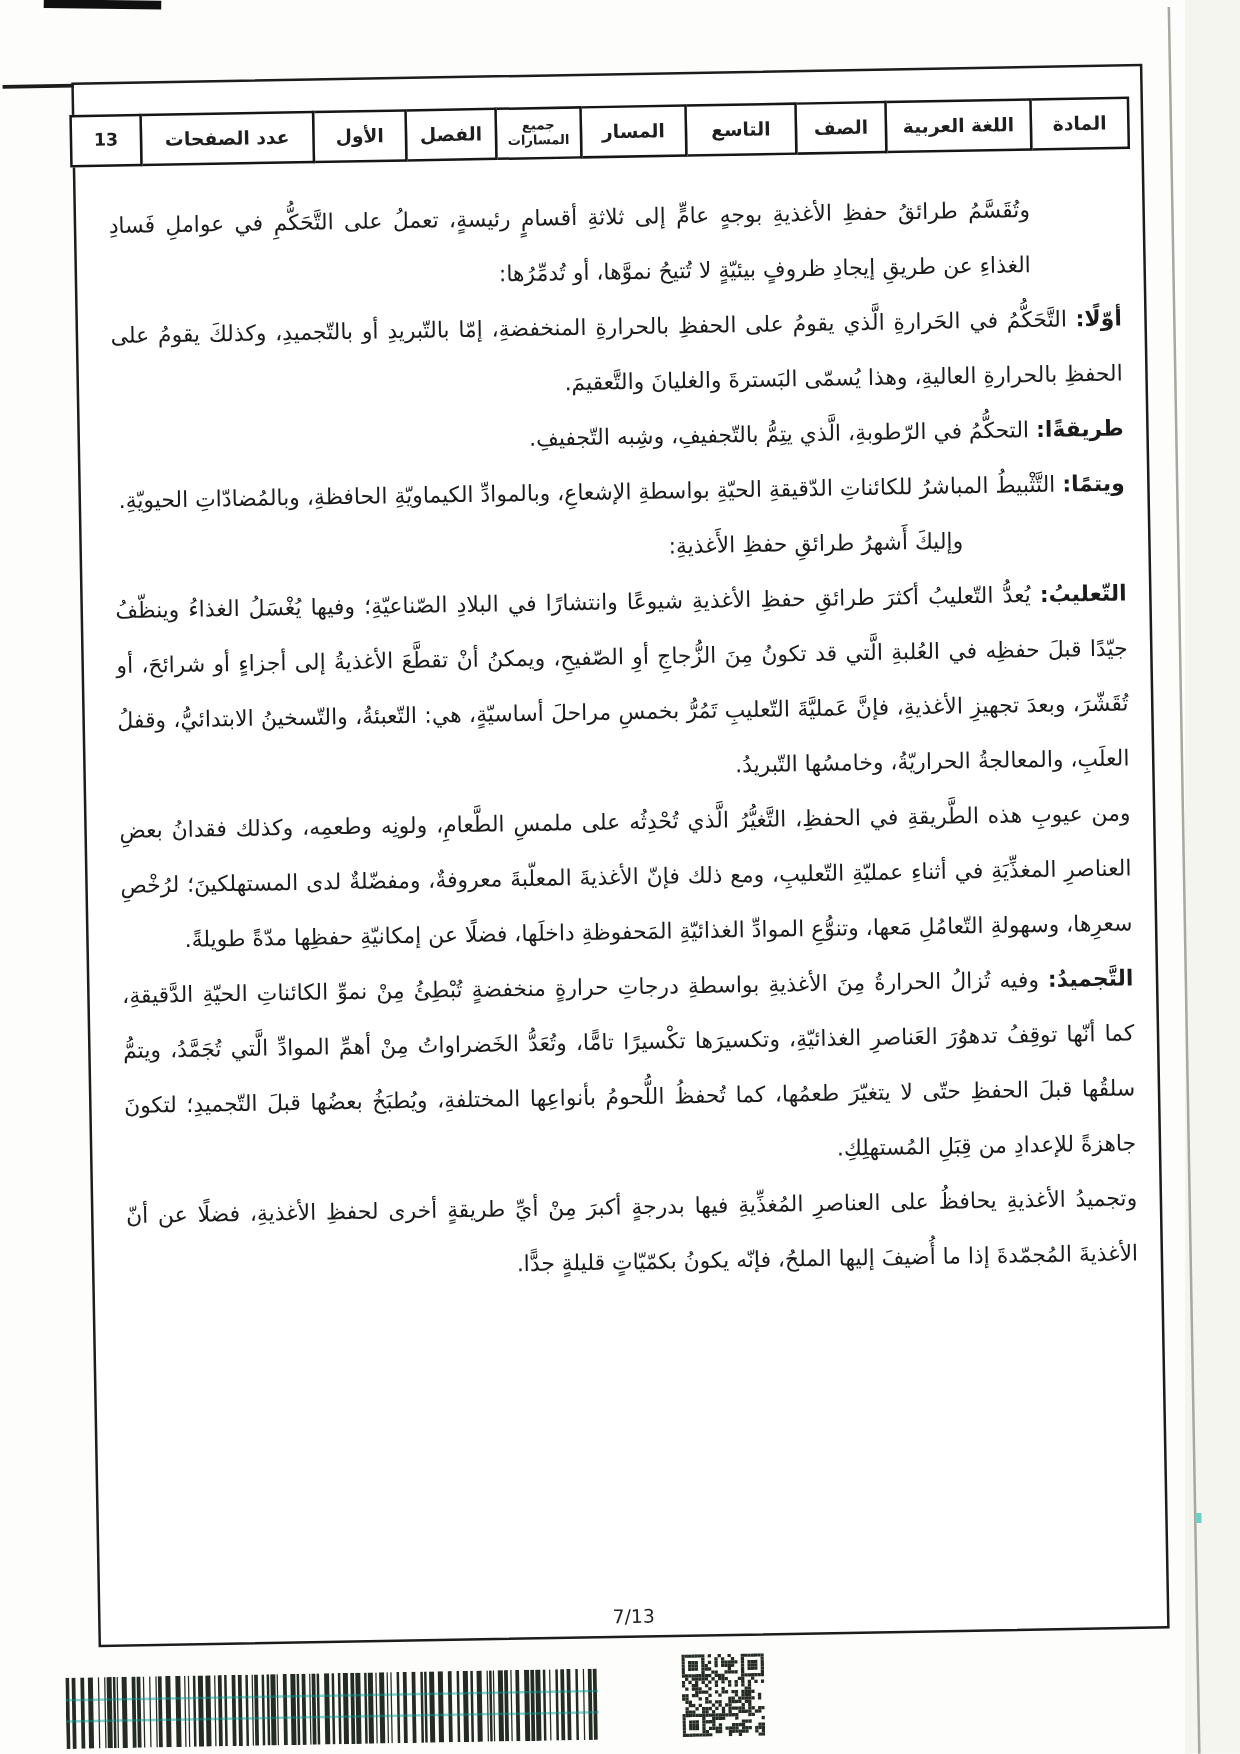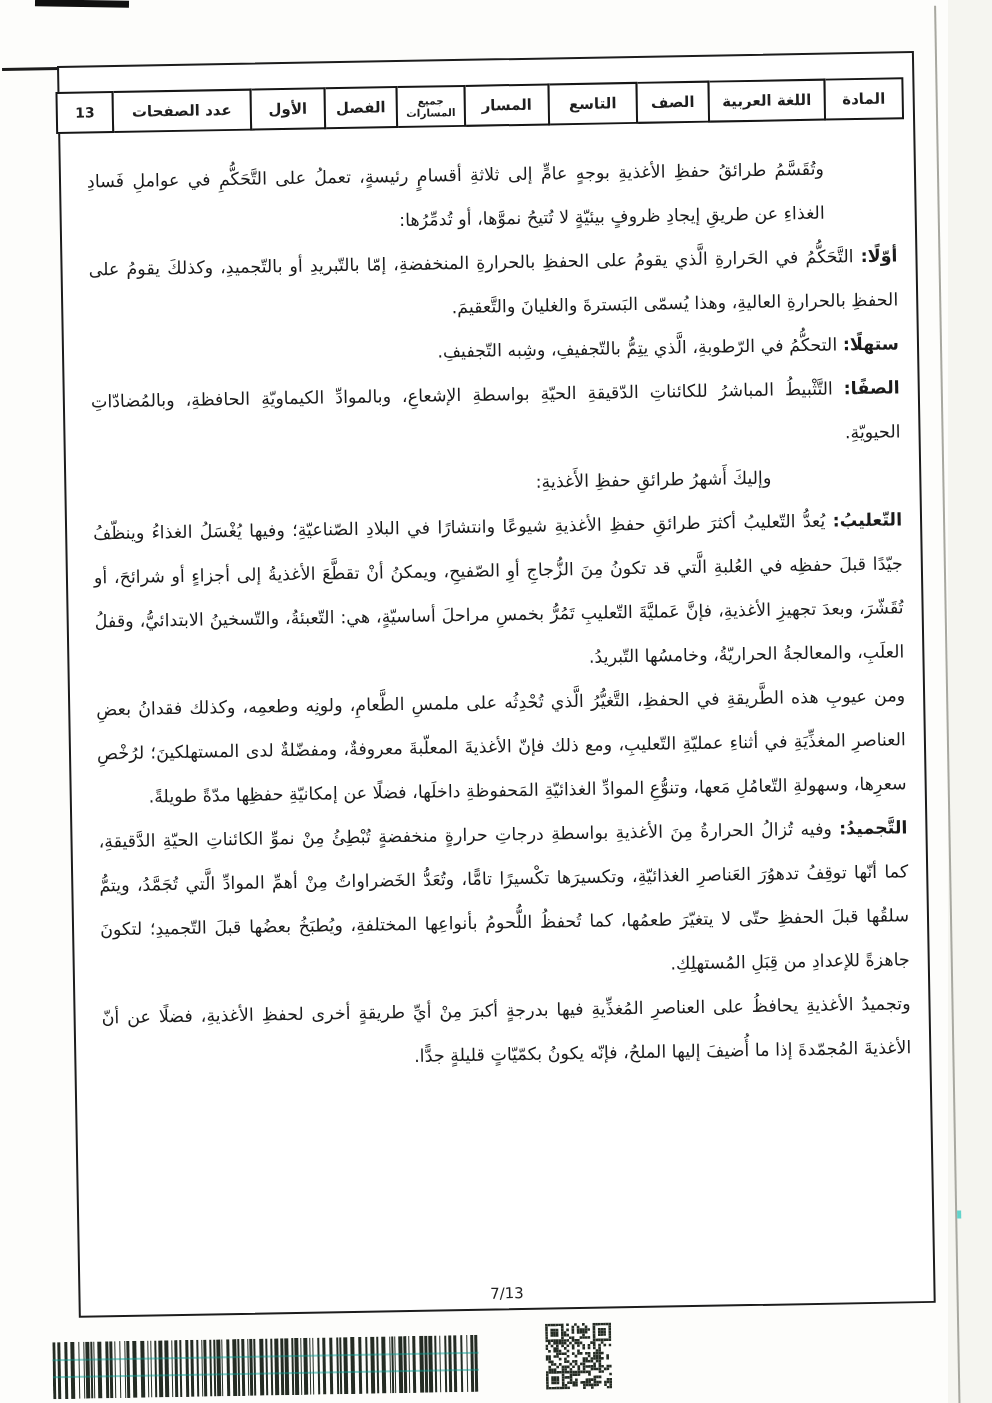--- a/index.html
+++ b/index.html
@@ -84,22 +84,22 @@
         <div class="ht-cell small" style="width:70px">جميع المسارات</div>
         <div class="ht-cell" style="width:74px">الفصل</div>
         <div class="ht-cell" style="width:76px">الأول</div>
         <div class="ht-cell" style="width:140px">عدد الصفحات</div>
         <div class="ht-cell num" style="width:58px">13</div>
       </div>
 
       <div class="content">
         <p class="p1"><span>وتُقَسَّمُ طرائقُ حفظِ الأغذيةِ بوجهٍ عامٍّ إلى ثلاثةِ أقسامٍ رئيسةٍ، تعملُ على التَّحَكُّمِ في عواملِ فَسادِ الغذاءِ عن طريقِ إيجادِ ظروفٍ بيئيّةٍ لا تُتيحُ نموَّها، أو تُدمِّرُها:</span></p>
         <p class="p2"><span class="lead">أوّلًا:</span><span> التَّحَكُّمُ في الحَرارةِ الَّذي يقومُ على الحفظِ بالحرارةِ المنخفضةِ، إمّا بالتّبريدِ أو بالتّجميدِ، وكذلكَ يقومُ على الحفظِ بالحرارةِ العاليةِ، وهذا يُسمّى البَسترةَ والغليانَ والتَّعقيمَ.</span></p>
-        <p class="p3"><span class="lead">ستهلًا:</span><span> التحكُّمُ في الرّطوبةِ، الَّذي يتِمُّ بالتّجفيفِ، وشِبه التّجفيفِ.</span></p>
-        <p class="p4"><span class="lead">الصفًا:</span><span> التَّثْبيطُ المباشرُ للكائناتِ الدّقيقةِ الحيّةِ بواسطةِ الإشعاعِ، وبالموادِّ الكيماويّةِ الحافظةِ، وبالمُضادّاتِ الحيويّةِ.</span></p>
+        <p class="p3"><span class="lead">طريقةًا:</span><span> التحكُّمُ في الرّطوبةِ، الَّذي يتِمُّ بالتّجفيفِ، وشِبه التّجفيفِ.</span></p>
+        <p class="p4"><span class="lead">ويتمًا:</span><span> التَّثْبيطُ المباشرُ للكائناتِ الدّقيقةِ الحيّةِ بواسطةِ الإشعاعِ، وبالموادِّ الكيماويّةِ الحافظةِ، وبالمُضادّاتِ الحيويّةِ.</span></p>
         <p class="p5"><span>وإليكَ أَشهرُ طرائقِ حفظِ الأَغذيةِ:</span></p>
         <p class="p6"><span class="lead">التّعليبُ:</span><span> يُعدُّ التّعليبُ أكثرَ طرائقِ حفظِ الأغذيةِ شيوعًا وانتشارًا في البلادِ الصّناعيّةِ؛ وفيها يُغْسَلُ الغذاءُ وينظّفُ جيّدًا قبلَ حفظِه في العُلبةِ الَّتي قد تكونُ مِنَ الزُّجاجِ أوِ الصّفيحِ، ويمكنُ أنْ تقطَّعَ الأغذيةُ إلى أجزاءٍ أو شرائحَ، أو تُقَشّرَ، وبعدَ تجهيزِ الأغذيةِ، فإنَّ عَمليَّةَ التّعليبِ تَمُرُّ بخمسِ مراحلَ أساسيّةٍ، هي: التّعبئةُ، والتّسخينُ الابتدائيُّ، وقفلُ العلَبِ، والمعالجةُ الحراريّةُ، وخامسُها التّبريدُ.</span></p>
         <p class="p7"><span>ومن عيوبِ هذه الطَّريقةِ في الحفظِ، التَّغيُّرُ الَّذي تُحْدِثُه على ملمسِ الطَّعامِ، ولونِه وطعمِه، وكذلك فقدانُ بعضِ العناصرِ المغذِّيَةِ في أثناءِ عمليّةِ التّعليبِ، ومع ذلك فإنّ الأغذيةَ المعلّبةَ معروفةٌ، ومفضّلةٌ لدى المستهلكينَ؛ لرُخْصِ سعرِها، وسهولةِ التّعامُلِ مَعها، وتنوُّعِ الموادِّ الغذائيّةِ المَحفوظةِ داخلَها، فضلًا عن إمكانيّةِ حفظِها مدّةً طويلةً.</span></p>
         <p class="p8"><span class="lead">التَّجميدُ:</span><span> وفيه تُزالُ الحرارةُ مِنَ الأغذيةِ بواسطةِ درجاتِ حرارةٍ منخفضةٍ تُبْطِئُ مِنْ نموِّ الكائناتِ الحيّةِ الدَّقيقةِ، كما أنّها توقِفُ تدهوُرَ العَناصرِ الغذائيّةِ، وتكسيرَها تكْسيرًا تامًّا، وتُعَدُّ الخَضراواتُ مِنْ أهمِّ الموادِّ الَّتي تُجَمَّدُ، ويتمُّ سلقُها قبلَ الحفظِ حتّى لا يتغيّرَ طعمُها، كما تُحفظُ اللُّحومُ بأنواعِها المختلفةِ، ويُطبَخُ بعضُها قبلَ التّجميدِ؛ لتكونَ جاهزةً للإعدادِ من قِبَلِ المُستهلِكِ.</span></p>
         <p class="p9"><span>وتجميدُ الأغذيةِ يحافظُ على العناصرِ المُغذِّيةِ فيها بدرجةٍ أكبرَ مِنْ أيِّ طريقةٍ أخرى لحفظِ الأغذيةِ، فضلًا عن أنّ الأغذيةَ المُجمّدةَ إذا ما أُضيفَ إليها الملحُ، فإنّه يكونُ بكمّيّاتٍ قليلةٍ جدًّا.</span></p>
       </div>
 
       <div class="page-num">7/13</div>
     </div>
 

